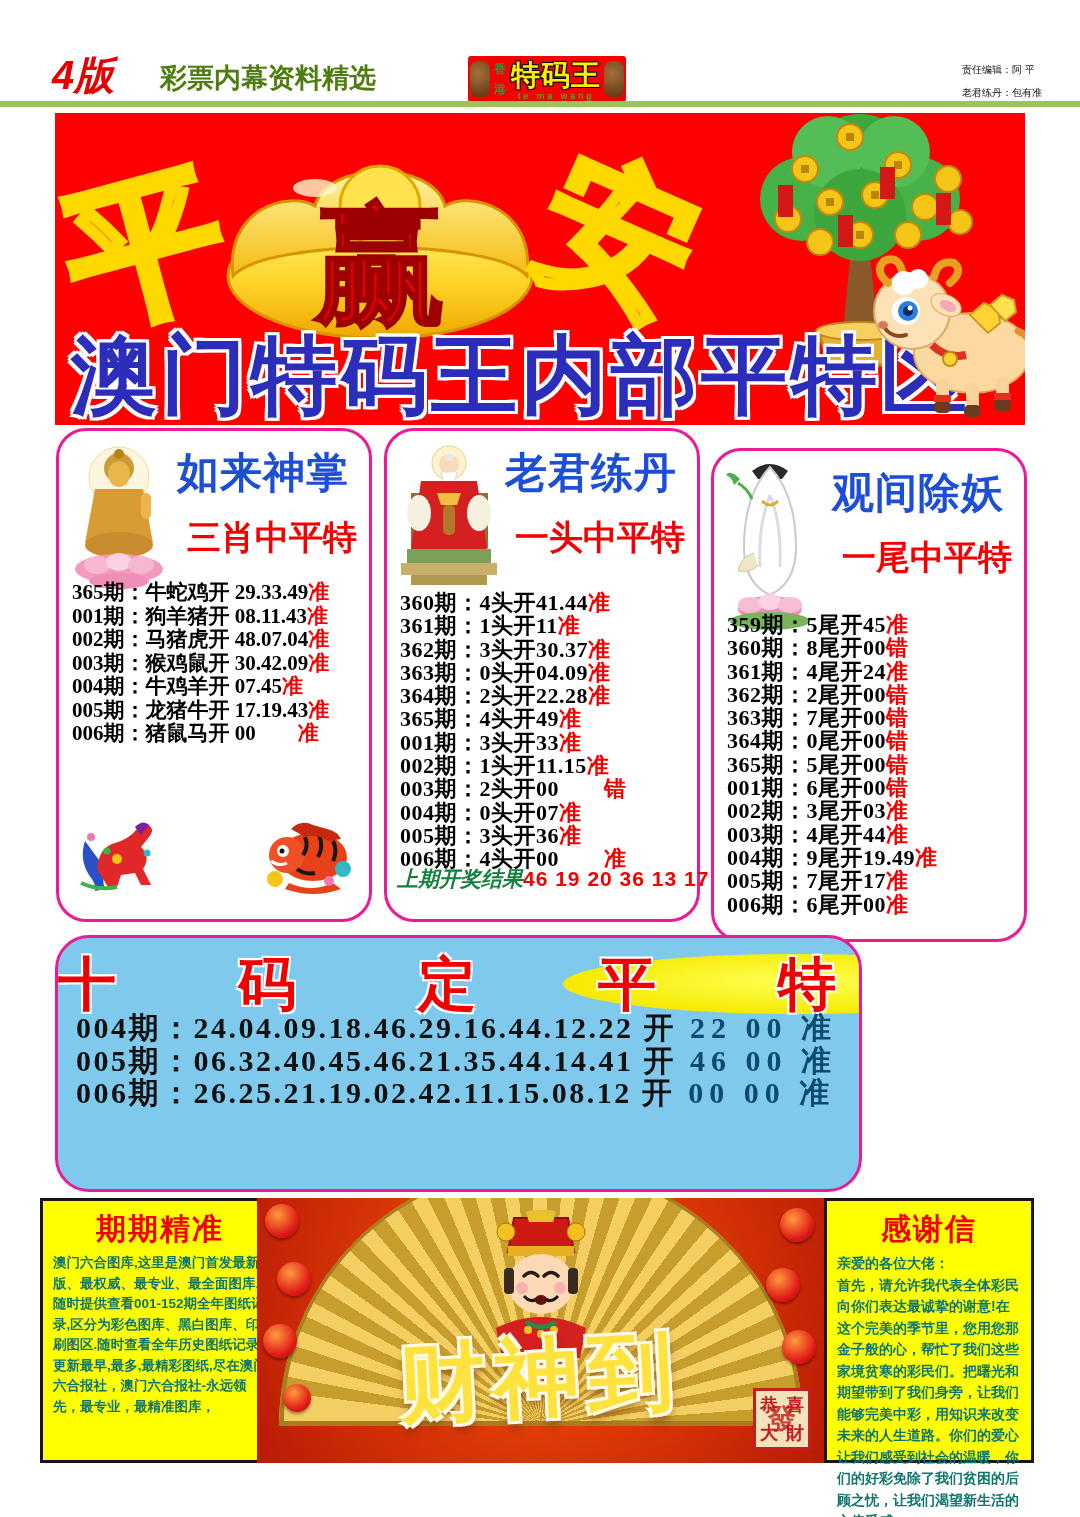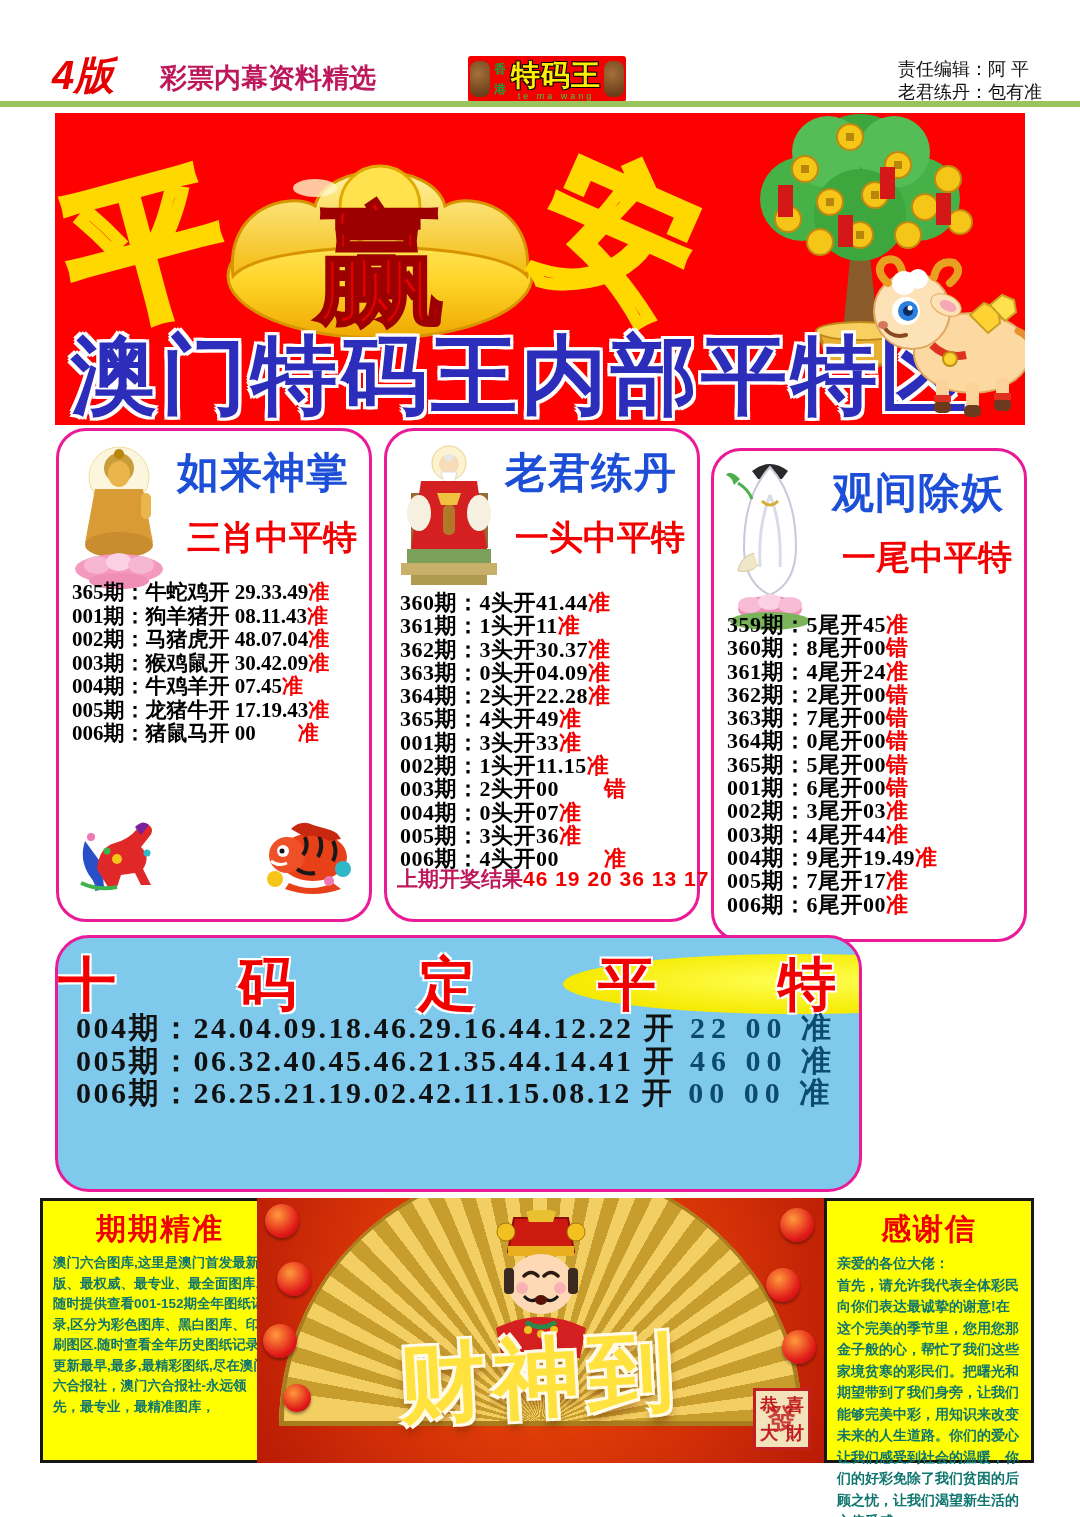--- a/index.html
+++ b/index.html
@@ -4,34 +4,34 @@
 <style>
   * { margin:0; padding:0; box-sizing:border-box; }
   html,body { background:#ffffff; }
   .page {
     position:relative; width:1080px; height:1517px; background:#fff;
     font-family:"Liberation Sans","DejaVu Sans",sans-serif; overflow:hidden;
   }
   
   .edition { position:absolute; left:52px; top:48px; font-size:40px; font-weight:bold;
     font-style:italic; color:#e60000; }
-  .tagline { position:absolute; left:160px; top:60px; font-size:27px; font-weight:bold; color:#be185d; }
+  .tagline { position:absolute; left:160px; top:60px; font-size:27px; font-weight:bold; color:#4d7c0f; }
   .logo { position:absolute; left:468px; top:56px; width:158px; height:46px; background:#f40000;
     border-radius:3px; overflow:hidden; }
   .logo-horse { position:absolute; top:5px; width:20px; height:36px; border-radius:8px;
     background:radial-gradient(circle at 40% 35%, #a5703a, #5e3414); }
   .logo-horse.lh { left:2px; } .logo-horse.rh { right:2px; }
   .logo-region { position:absolute; left:25px; top:3px; width:14px; font-size:12px; line-height:20px;
     color:#18a23c; font-weight:bold; text-align:center; }
   .logo-main { position:absolute; left:40px; top:0px; width:96px; text-align:center;
     font-size:29px; font-weight:900; color:#ffee00; letter-spacing:1px;
     text-shadow:1px 1px 0 #000,-1px -1px 0 #000,1px -1px 0 #000,-1px 1px 0 #000; }
   .logo-sub { position:absolute; left:40px; bottom:1px; width:96px; text-align:center;
     font-size:9px; color:#35d13c; letter-spacing:3px; }
-  .editor-block { position:absolute; right:38px; top:58px; font-size:18px; color:#111; line-height:23px; text-align:left; }
+  .editor-block { position:absolute; right:38px; top:58px; font-size:10px; color:#111; line-height:23px; text-align:left; }
   .green-rule { position:absolute; left:0; top:101px; width:1080px; height:6px; background:#9cc45c; }
 
   
   .banner { position:absolute; left:55px; top:113px; width:970px; height:312px; background:#fe0000; overflow:hidden; }
   .stroke-char { position:absolute; }
   .banner-title { position:absolute; left:0; top:205px; width:100%; padding-left:16px;
     font-size:86px; font-weight:900; letter-spacing:4px; color:#2d2dbb; white-space:nowrap;
     text-shadow:3px 3px 0 #fff,-3px -3px 0 #fff,3px -3px 0 #fff,-3px 3px 0 #fff,0 3px 0 #fff,0 -3px 0 #fff,3px 0 0 #fff,-3px 0 0 #fff; z-index:5; }
   .ingot-wrap { position:absolute; left:140px; top:5px; width:370px; height:235px; }
   .tree-wrap { position:absolute; left:655px; top:-6px; width:300px; height:262px; }
@@ -46,21 +46,21 @@
     font-size:42px; font-weight:900; color:#1d4ed8; letter-spacing:1px; white-space:nowrap; }
   .bsub { position:absolute; right:12px; top:84px; font-size:34px; font-weight:900; color:#f40000; white-space:nowrap; }
   .blist { position:absolute; left:13px; right:6px; color:#000;
     font-family:"Liberation Serif","DejaVu Serif",serif; font-weight:bold; white-space:pre; }
   .pbox1 .blist { top:150px; font-size:21px; line-height:23.5px; }
   .pbox2 .blist { top:160px; font-size:22px; line-height:23.3px; letter-spacing:0.5px; }
   .pbox3 .blist { top:162px; font-size:22px; line-height:23.3px; letter-spacing:0.5px; }
   .blist .vd { color:#f40000; }
   .result-line { position:absolute; left:10px; bottom:26px; font-weight:bold; font-size:21px;
     font-family:"Liberation Sans","DejaVu Sans",sans-serif; white-space:nowrap; }
-  .result-line .rl { color:#be185d; } .result-line .rn { color:#f40000; letter-spacing:1px; }
+  .result-line .rl { color:#15803d;font-style:italic; } .result-line .rn { color:#f40000; letter-spacing:1px; }
   .papercut { position:absolute; bottom:24px; }
   .pc-horse { left:18px; } .pc-tiger { right:16px; }
 
   
   .tenbox { position:absolute; left:55px; top:935px; width:807px; height:257px;
     background:#7fcaec; border:3px solid #ea1a98; border-radius:34px; overflow:hidden; }
   .ten-ellipse { position:absolute; left:505px; top:16px; width:468px; height:60px; border-radius:50%;
     background:radial-gradient(ellipse at 50% 45%, #ffff55 0%, #f6ea00 70%, #e8dc00 100%); }
   .ten-title { position:absolute; left:0; top:8px; width:100%; text-align:center;
     font-size:58px; font-weight:900; color:#f20000; letter-spacing:32px; white-space:nowrap;

